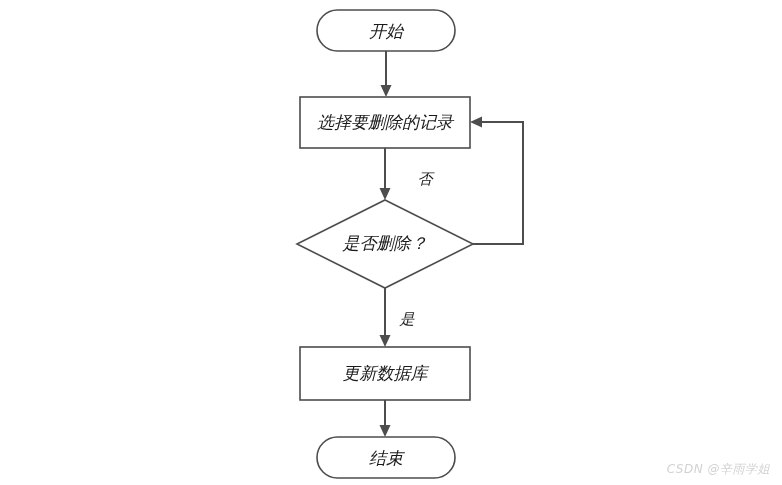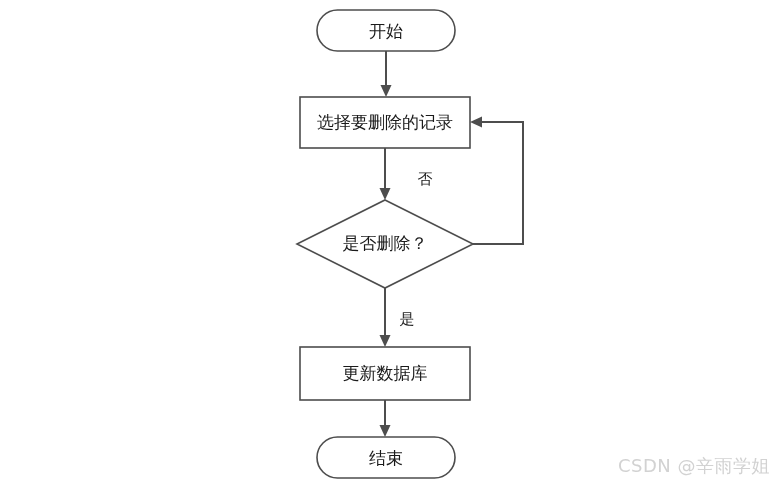--- a/index.html
+++ b/index.html
@@ -9,20 +9,21 @@
   }
   body {
     font-family: "DejaVu Sans", "Liberation Sans", sans-serif;
   }
   #canvas {
     position: relative;
     width: 782px;
     height: 485px;
     background: #ffffff;
     overflow: hidden;
+    font-style: italic;
   }
   #flow-svg {
     position: absolute;
     left: 0;
     top: 0;
     width: 782px;
     height: 485px;
   }
   .node-text {
     font-family: "DejaVu Sans", "Liberation Sans", sans-serif;
@@ -55,21 +56,21 @@
   }
   .arrowhead {
     fill: #4d4d4d;
     stroke: none;
   }
   #watermark {
     position: absolute;
     right: 12px;
     bottom: 7px;
     font-family: "DejaVu Sans", "Liberation Sans", sans-serif;
-    font-size: 18px;
+    font-size: 12px;
     color: #d2d2d2;
     letter-spacing: 0.5px;
     user-select: none;
     white-space: nowrap;
   }
 </style>
 </head>
 <body>
 
 <div id="canvas">

